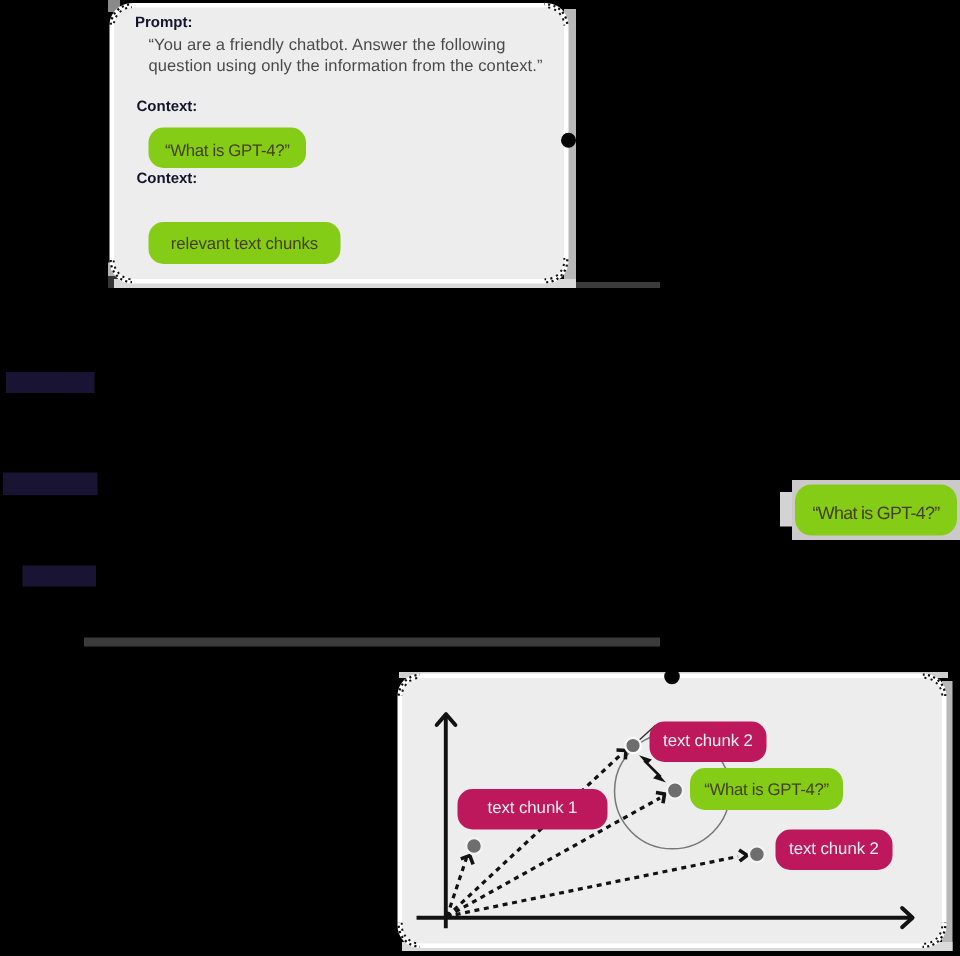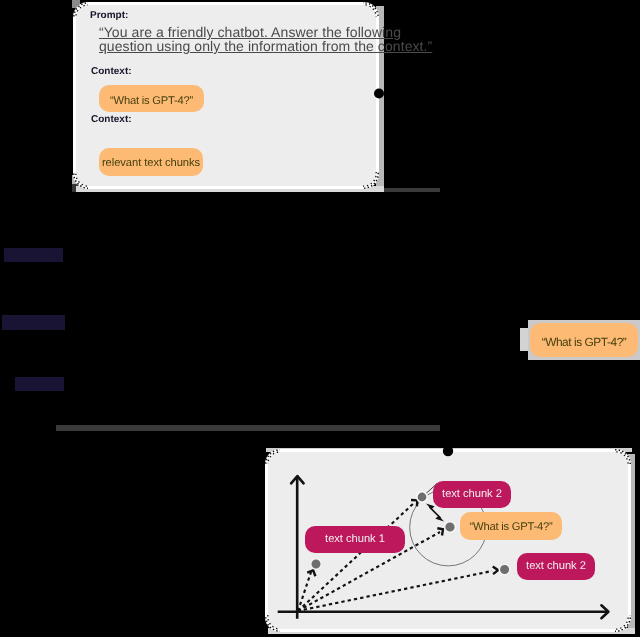--- a/index.html
+++ b/index.html
@@ -4,22 +4,22 @@
 <style>
   html,body{margin:0;padding:0;background:#000;}
   body{width:640px;height:637px;position:relative;overflow:hidden;
        font-family:"Liberation Sans", sans-serif;
        -webkit-font-smoothing:antialiased;
        text-rendering:geometricPrecision;}
   .abs{position:absolute;}
   .card{position:absolute;background:#ededed;border-radius:15px;
         border:3px solid #ffffff;box-sizing:border-box;}
   .ptitle{font-weight:bold;font-size:10px;color:#15152b;white-space:nowrap;}
-  .pbody{font-size:14px;color:#4a4a4a;white-space:nowrap;letter-spacing:0.075px;text-decoration:underline;}
-  .pill{position:absolute;background:#fdba74;border-radius:10px;
+  .pbody{font-size:11px;color:#4a4a4a;white-space:nowrap;letter-spacing:0.075px;}
+  .pill{position:absolute;background:#84cc16;border-radius:10px;
         text-align:center;font-size:11.2px;color:#46400f;white-space:nowrap;
         letter-spacing:-0.22px;box-sizing:border-box;}
   .chunk{position:absolute;background:#be185d;border-radius:10px;
         text-align:center;font-size:11.2px;color:#efefef;white-space:nowrap;
         letter-spacing:-0.04px;box-sizing:border-box;}
   .navy{position:absolute;background:#191433;}
   .ovl{position:absolute;left:0;top:0;width:640px;height:637px;pointer-events:none;}
 </style>
 </head>
 <body>
@@ -38,21 +38,21 @@
 <div class="abs" style="left:376px;top:6px;width:8px;height:186px;background:#b8b8b8;line-height:188.5px;"></div>
 <div class="abs" style="left:76px;top:186px;width:308px;height:6px;background:#dadada;line-height:8.5px;"></div>
 
 <div class="card" style="left:73px;top:2px;width:306px;height:187px;">
   <div class="abs ptitle" style="left:14px;top:5px;">Prompt:</div>
   <div class="abs pbody" style="left:23px;top:19px;">“You are a friendly chatbot. Answer the following</div>
   <div class="abs pbody" style="left:23px;top:33px;">question using only the information from the context.”</div>
   <div class="abs ptitle" style="left:15px;top:61px;">Context:</div>
   <div class="pill" style="left:23px;top:80px;width:105px;height:27px;line-height:33px;">“What is GPT-4?”</div>
   <div class="abs ptitle" style="left:15px;top:109px;">Context:</div>
-  <div class="pill" style="left:23px;top:143px;width:104px;height:28px;line-height:30px;letter-spacing:-0.065px;">relevant text chunks</div>
+  <div class="pill" style="left:23px;top:143px;width:128px;height:28px;line-height:30px;letter-spacing:-0.065px;">relevant text chunks</div>
 </div>
 
 <div class="abs" style="left:520px;top:328px;width:10px;height:23px;background:#d4d2d4;"></div>
 <div class="abs" style="left:528px;top:320px;width:112px;height:40px;background:#ccc9cb;"></div>
 <div class="pill" style="left:530px;top:323px;width:108px;height:34px;font-size:11.9px;border-radius:11px;line-height:38px;letter-spacing:-0.45px;">“What is GPT-4?”</div>
 
 <div class="abs" style="left:628px;top:454px;width:7px;height:180px;background:#b8b8b8;line-height:182.5px;"></div>
 <div class="abs" style="left:268px;top:628px;width:367px;height:6px;background:#dadada;line-height:8.5px;"></div>
 <div class="abs" style="left:266px;top:448px;width:366px;height:4px;background:#cfcfcf;line-height:6.5px;"></div>
 

